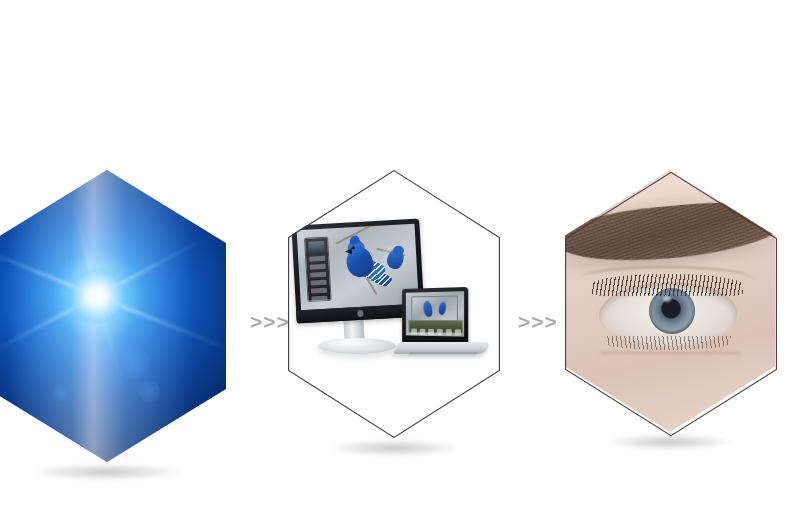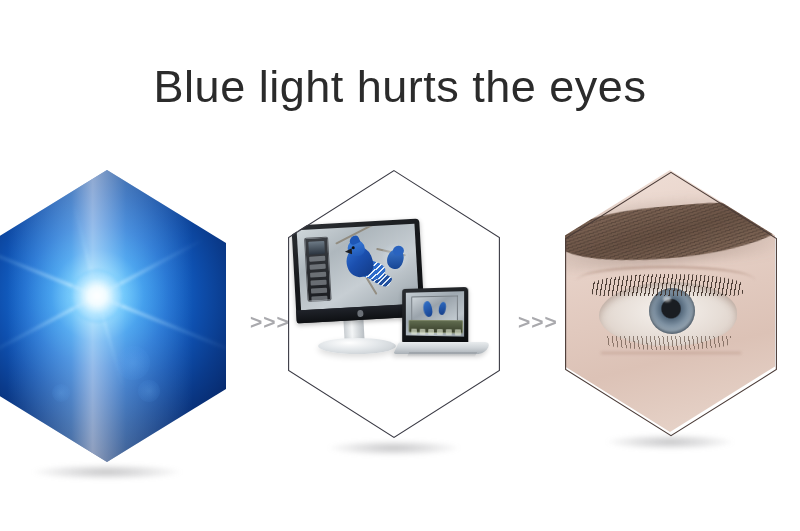--- a/index.html
+++ b/index.html
@@ -509,21 +509,20 @@
     user-select: none;
   }
   #arrow-1 { left: 250px; }
   #arrow-2 { left: 518px; }
 </style>
 </head>
 <body>
 
 <div id="infographic">
 
-  <div id="page-title">Blue light hurts the eyes</div>
 
   <div id="flow-stage">
 
     <div class="hex-panel" id="hex-bluelight" style="width:238px;height:292px;">
       <div class="hex-clip">
         <div class="flare-bokeh" style="left:128px;top:176px;width:34px;height:34px;"></div>
         <div class="flare-bokeh" style="left:150px;top:210px;width:22px;height:22px;"></div>
         <div class="flare-bokeh" style="left:64px;top:214px;width:18px;height:18px;"></div>
         <div class="ray r1"></div>
         <div class="ray r2"></div>

